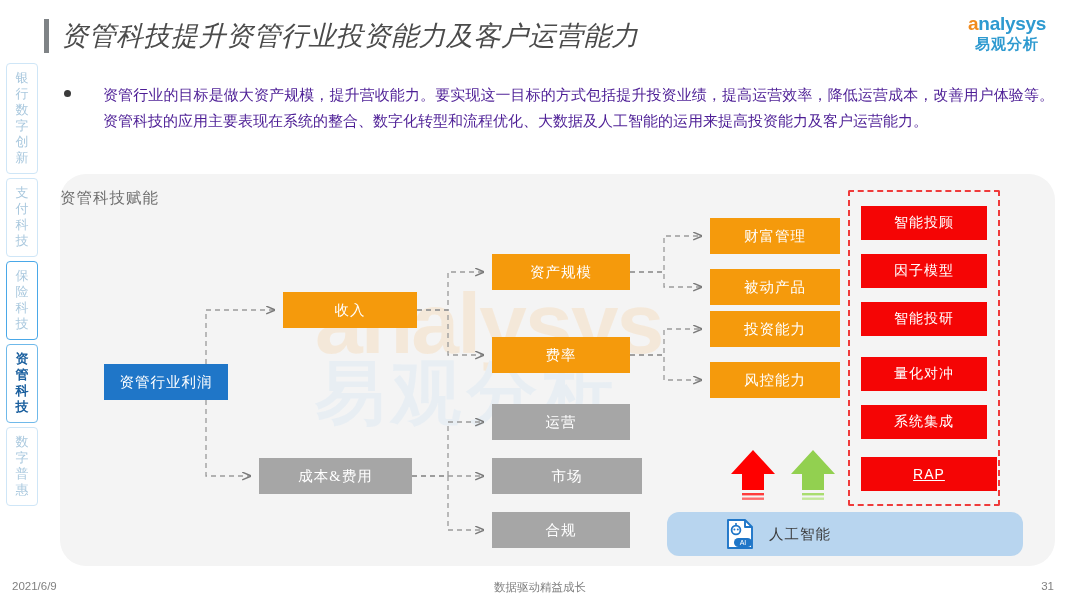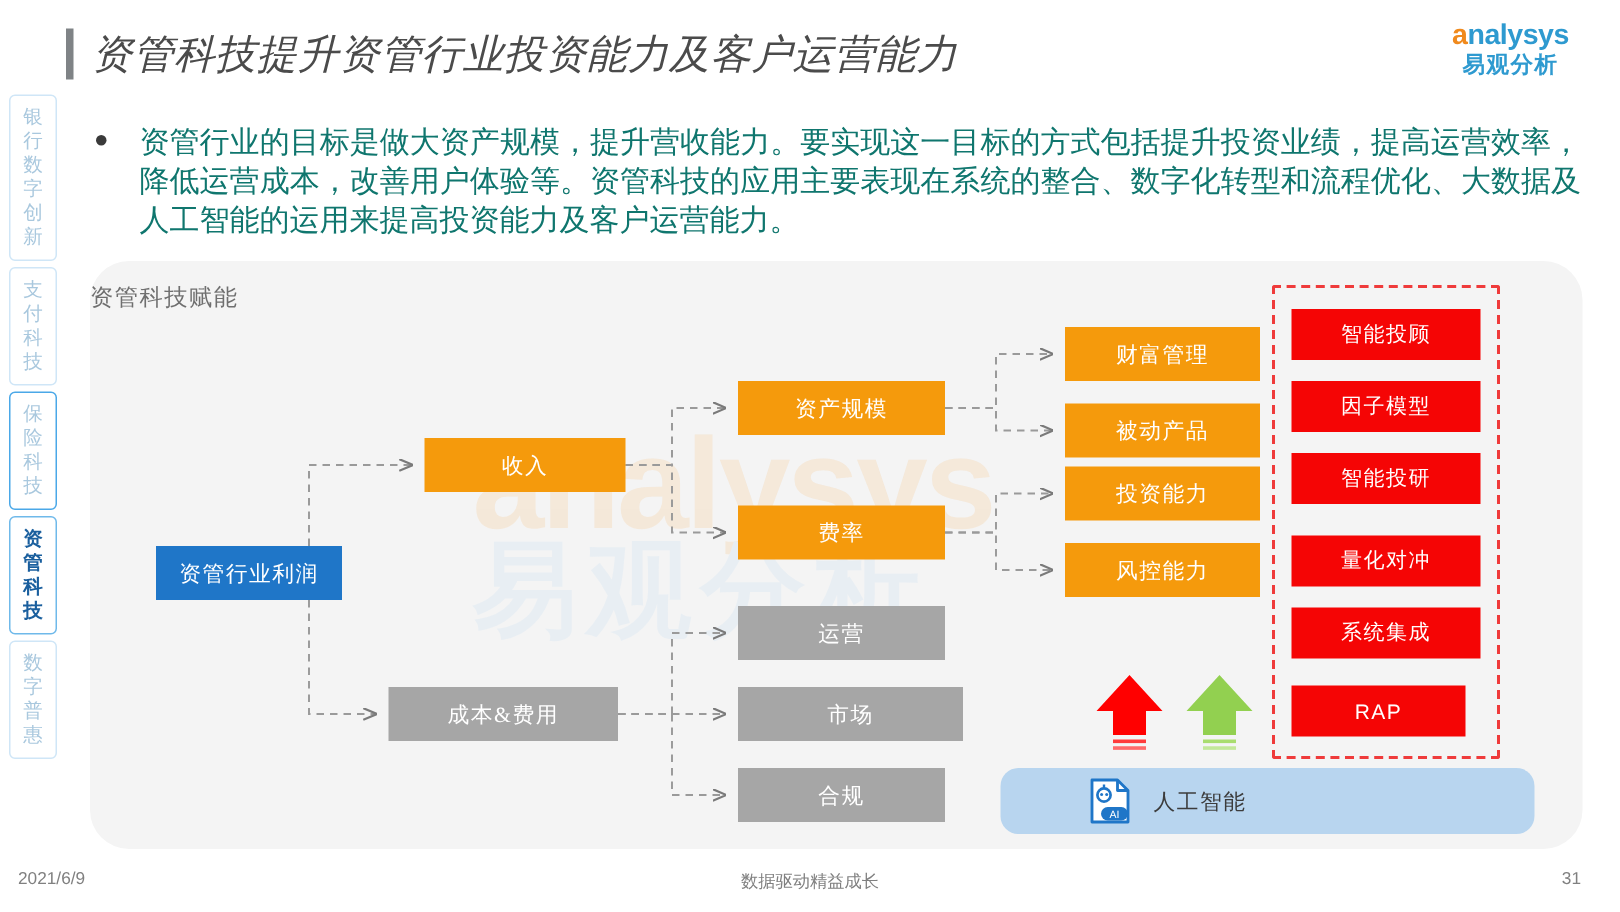--- a/index.html
+++ b/index.html
@@ -18,21 +18,21 @@
 
   .logo{position:absolute;right:18px;top:14px;width:110px;text-align:center;line-height:1;}
   .logo-main{font-size:19px;font-weight:bold;letter-spacing:-.3px;}
   .logo-a{color:#f08a1d;}
   .logo-rest{color:#2e9ad0;}
   .logo-cn{font-size:15px;color:#2e9ad0;font-weight:bold;margin-top:3px;letter-spacing:1px;}
 
   
   .bullet-wrap{position:absolute;left:64px;top:82px;width:990px;display:flex;}
   .bullet-dot{width:7px;height:7px;border-radius:50%;background:#3a3a3a;margin-top:8px;flex:0 0 auto;}
-  .bullet-text{margin-left:22px;font-size:20px;line-height:26px;color:#0f766e;text-align:justify;}
+  .bullet-text{margin-left:32px;font-size:15px;line-height:26px;color:#4c1d95;text-align:justify;}
 
   
   .tabs{position:absolute;left:6px;top:63px;width:34px;}
   .tab{
     width:30px;border:1.6px solid #cfe6f7;border-radius:4px;
     margin-bottom:4px;padding:6px 0 7px 0;
     display:flex;flex-direction:column;align-items:center;
     writing-mode:horizontal-tb;background:#fff;
     font-size:13px;line-height:16px;color:#a9c8de;letter-spacing:0;
   }
@@ -237,21 +237,21 @@
     </div>
     <div class="node n-red" style="left:801px;top:128px;width:126px;height:34px;">
       <span>智能投研</span>
     </div>
     <div class="node n-red" style="left:801px;top:183px;width:126px;height:34px;">
       <span>量化对冲</span>
     </div>
     <div class="node n-red" style="left:801px;top:231px;width:126px;height:34px;">
       <span>系统集成</span>
     </div>
-    <div class="node n-red" style="left:801px;top:283px;width:116px;height:34px;">
+    <div class="node n-red" style="left:801px;top:283px;width:136px;height:34px;text-decoration:underline;">
       <span>RAP</span>
     </div>
 
     <svg class="arrows" viewBox="0 0 130 62">
       <g>
         <path d="M28,4 L50,28 L39,28 L39,44 L17,44 L17,28 L6,28 Z" fill="#ff0000"></path>
         <rect x="17" y="47" width="22" height="2.4" fill="#ff3b3b"></rect>
         <rect x="17" y="51.5" width="22" height="2.4" fill="#ff6a6a"></rect>
       </g>
       <g>

